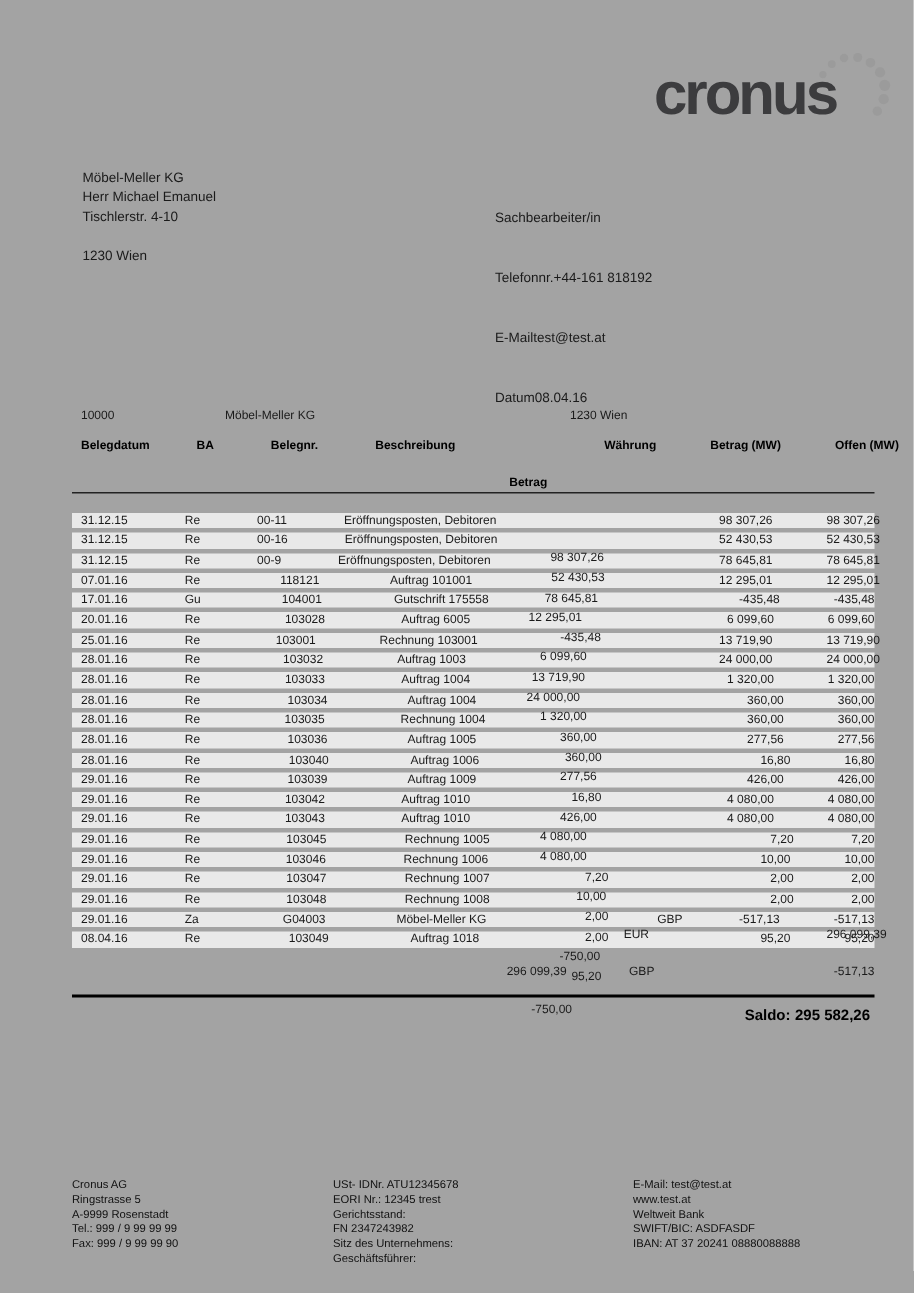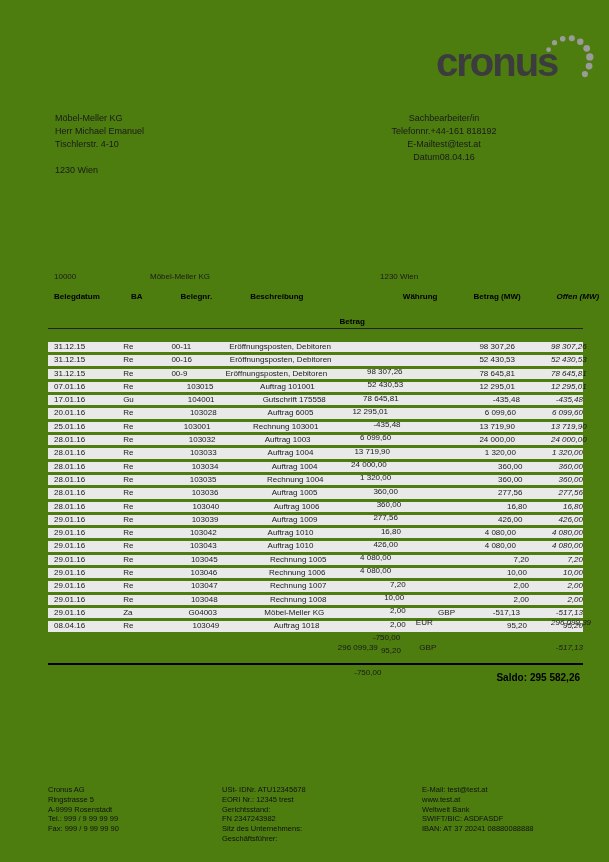--- a/index.html
+++ b/index.html
@@ -2,32 +2,32 @@
 <html><head>
 <meta charset="utf-8">
 <style>
   * { box-sizing: border-box; margin: 0; padding: 0; }
   html, body { background: #fff; }
   body {
     width: 609px; height: 862px; position: relative;
     font-family: "Liberation Sans", sans-serif;
     color: #1a1a1a; overflow: hidden;
   }
-  .page { position: absolute; inset: 0; background: #4d7c0f; }
+  .page { position: absolute; inset: 0; background: #a3a3a3; }
 
   
   .logo { position: absolute; top: 28px; left: 430px; width: 168px; height: 62px; }
 
   
   .recipient { position: absolute; top: 112px; left: 55px; font-size: 9px; line-height: 13px; white-space: nowrap; }
   .recipient-city { margin-top: 13px; }
 
   
   .contact { position: absolute; top: 112px; left: 330px; width: 228px; font-size: 9px; line-height: 13px; }
-  .contact-row { display: flex; justify-content: center; white-space: nowrap; }
+  .contact-row { display: flex; justify-content: flex-start; white-space: nowrap; margin-top: 27px; }
 
   
   .title-bar {
     position: absolute; top: 204px; left: 48px; width: 517px;
     border-top: 1px solid #000; border-bottom: 2px solid #000;
     padding: 4px 0 4px 2px; font-size: 12.5px; font-weight: bold; color: #000;
   }
 
   
   .customer-info { position: absolute; top: 272px; left: 48px; width: 535px; height: 12px; font-size: 8px; }
@@ -41,21 +41,21 @@
   .t-head { font-weight: bold; color: #000; padding-bottom: 2px; border-bottom: 1.4px solid #222; margin-bottom: 13px; }
   .t-body .t-row { height: 10.3px; line-height: 10.5px; background: #e9e9e9; margin-bottom: 3px; }
   .cell { display: block; overflow: visible; }
   .c-date   { width: 45px; padding-left: 6px; }
   .c-ba     { width: 55px; padding-left: 2px; }
   .c-nr     { width: 75px; padding-left: 2px; }
   .c-desc   { flex: 1;     padding-left: 2px; text-align: center; }
   .c-betrag { width: 77px; text-align: right; margin-top: 25px; }
   .c-cur    { width: 38px; padding-left: 2px; }
   .c-mw     { width: 52px; text-align: right; }
-  .c-offen  { width: 32px; text-align: right; font-style: italic; }
+  .c-offen  { width: 32px; text-align: right; }
 
   
   .totals { position: absolute; top: 618px; left: 48px; width: 535px; font-size: 8px; }
   .totals .t-row { height: 10px; line-height: 10px; margin-bottom: 15px; background: transparent; }
   .totals-rule { border-top: 2px solid #000; margin-top: -5px; }
   .saldo-row { display: flex; margin-top: 7px; font-weight: bold; font-size: 10px; color: #000; white-space: nowrap; }
   .saldo-row .spacer { flex: 1; }
   .saldo-value { width: 56px; text-align: center; }
 
   
@@ -160,21 +160,21 @@
           <span class="cell c-nr">00-9</span>
           <span class="cell c-desc">Eröffnungsposten, Debitoren</span>
           <span class="cell c-betrag">78 645,81</span>
           <span class="cell c-cur"></span>
           <span class="cell c-mw">78 645,81</span>
           <span class="cell c-offen">78 645,81</span>
         </div>
         <div class="t-row">
           <span class="cell c-date">07.01.16</span>
           <span class="cell c-ba">Re</span>
-          <span class="cell c-nr">103015</span>
+          <span class="cell c-nr">118121</span>
           <span class="cell c-desc">Auftrag 101001</span>
           <span class="cell c-betrag">12 295,01</span>
           <span class="cell c-cur"></span>
           <span class="cell c-mw">12 295,01</span>
           <span class="cell c-offen">12 295,01</span>
         </div>
         <div class="t-row">
           <span class="cell c-date">17.01.16</span>
           <span class="cell c-ba">Gu</span>
           <span class="cell c-nr">104001</span>

